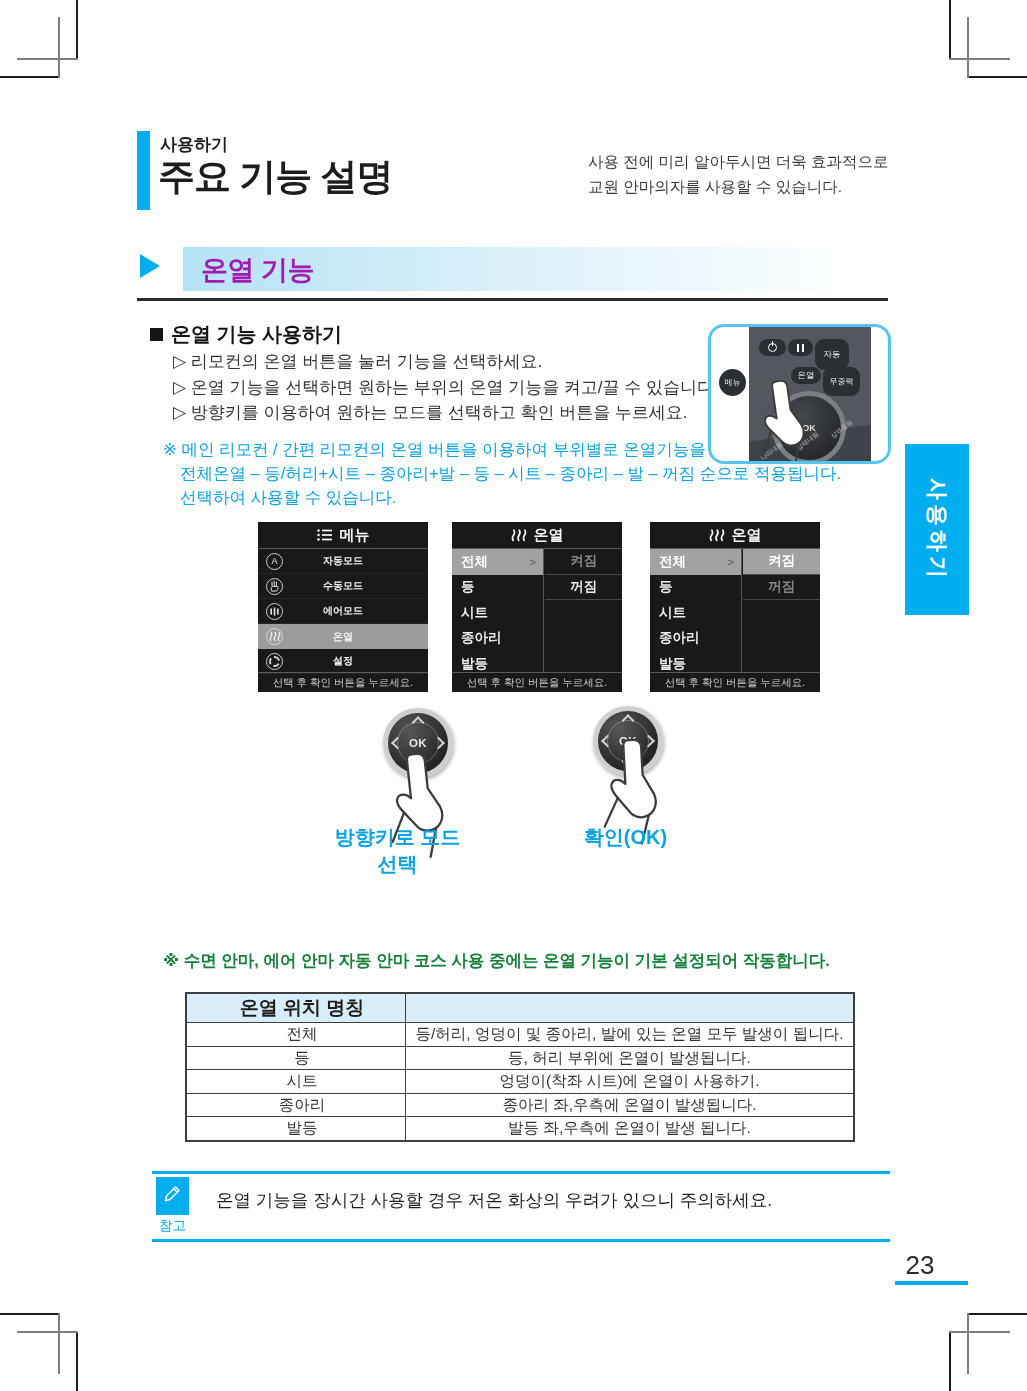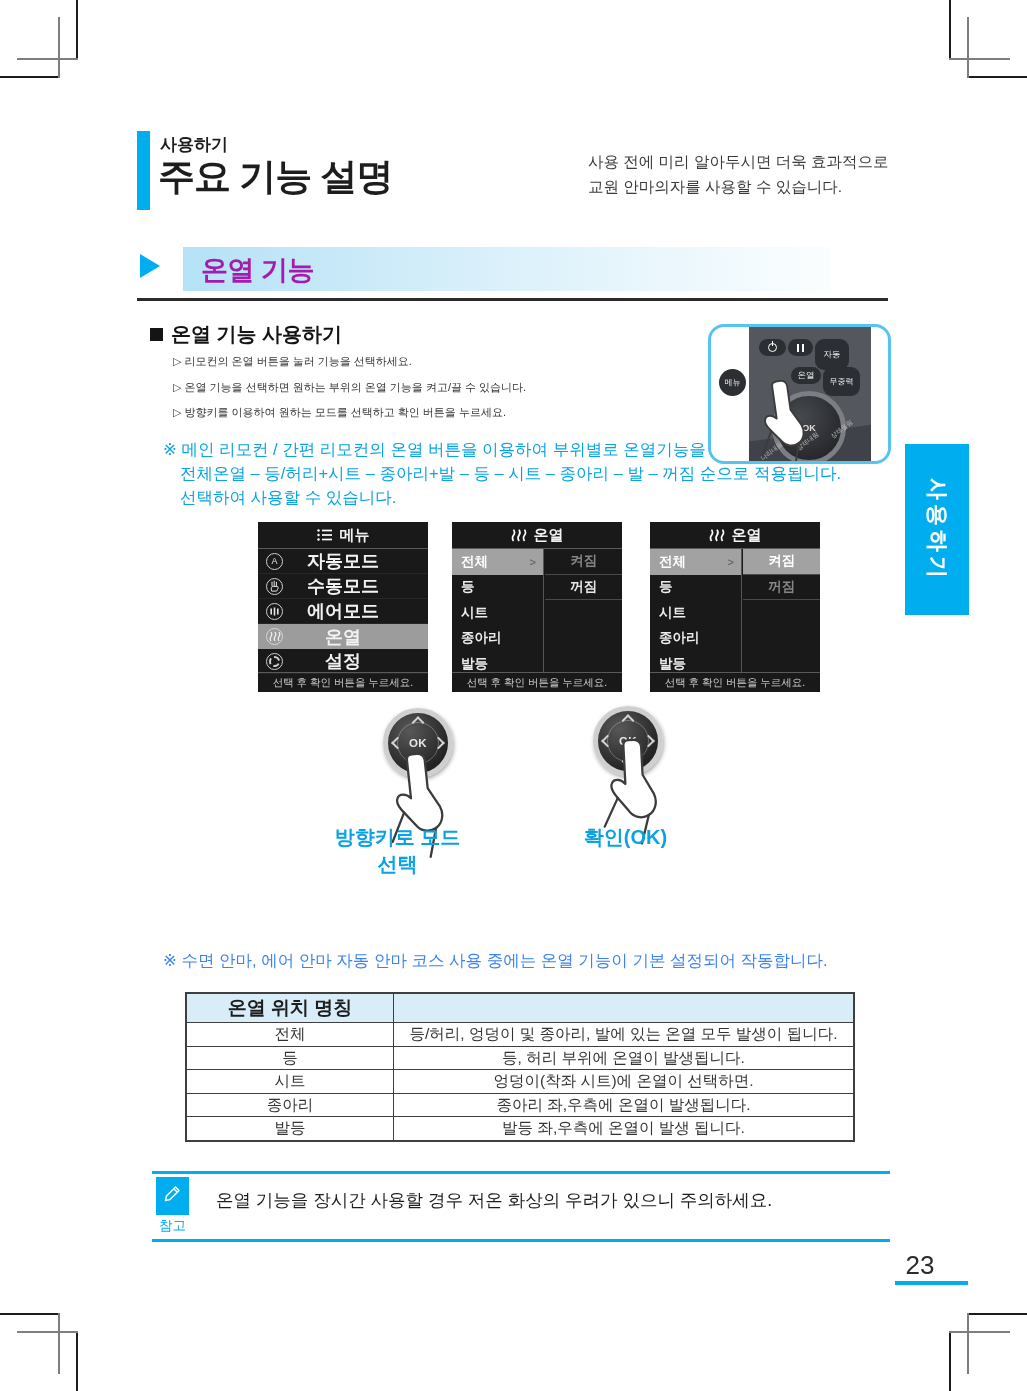--- a/index.html
+++ b/index.html
@@ -19,21 +19,21 @@
 
   
   .sec-arrow { left:140px; top:254px; width:0; height:0; border-left:20px solid #00AEEF; border-top:12px solid transparent; border-bottom:12px solid transparent; }
   .sec-band { left:183px; top:247px; width:648px; height:44px; background:linear-gradient(90deg,#b5e2f6 0%,#d8effa 45%,#fbfeff 100%); }
   .sec-title { left:201px; top:252px; font-size:27px; font-weight:bold; color:#a21caf; letter-spacing:-0.5px; }
   .sec-rule { left:137px; top:298px; width:751px; height:2.5px; background:#2b2b2b; }
 
   
   .sub-head { left:150px; top:321px; font-size:20px; font-weight:bold; color:#141414; display:flex; align-items:center; gap:8px; }
   .sq { width:13px; height:13px; background:#141414; display:inline-block; }
-  .bullets { left:173px; top:349px; font-size:11px; color:#333; }
+  .bullets { left:173px; top:349px; font-size:17px; color:#333; }
   .bullets div { line-height:25.5px; }
   .bullets div::before { content:"▷ "; color:#333; }
   .note { left:163px; top:437px; font-size:16.5px; color:#0AA2E0; font-weight:500; }
   .note div { line-height:24px; }
   .note .ind { margin-left:17px; }
 
   
   .remote-box { left:708px; top:324px; width:183px; height:140px; border:3px solid #57c4ef; border-radius:16px; overflow:hidden; background:#fff; }
   .r-body { position:absolute; left:38px; top:0; width:122px; height:140px; background:#54575d; border-radius:0 0 0 0; }
   .r-band { position:absolute; left:38px; top:96px; width:122px; height:44px; background:#3f4248; clip-path:polygon(0 42%,100% 4%,100% 100%,0 100%); }
@@ -48,21 +48,21 @@
   
   .hand { position:absolute; }
   .hand path { stroke:#3c3c3c; stroke-width:2.2; fill:#fff; stroke-linejoin:round; stroke-linecap:round; }
   .hand .nf { fill:none; }
 
   
   .screen { position:absolute; top:522px; width:170px; height:170px; background:#191919; color:#f2f2f2; }
   .scr-title { height:27px; display:flex; align-items:center; justify-content:center; gap:7px; font-size:15px; font-weight:bold; border-bottom:1.5px solid #5a5a5a; }
   .m-row { position:relative; height:25px; display:flex; align-items:center; border-bottom:1px solid #262626; }
   .m-ic { position:absolute; left:8px; width:17px; height:17px; border:1.4px solid #cfcfcf; border-radius:50%; display:flex; align-items:center; justify-content:center; font-size:9px; color:#e5e5e5; }
-  .m-lab { flex:1; text-align:center; font-size:18px; font-weight:bold; }
+  .m-lab { flex:1; text-align:center; font-size:10px; font-weight:bold; }
   .m-row.sel { background:#9c9c9c; border-bottom:none; }
   .m-row.sel .m-ic { border-color:#d8d8d8; color:#eee; }
   .gear { width:11px; height:11px; border:2px dashed #cfcfcf; border-radius:50%; }
   .scr-foot { position:absolute; left:0; right:0; bottom:0; height:20px; border-top:1.2px solid #5a5a5a; display:flex; align-items:center; justify-content:center; font-size:10.5px; color:#cfcfcf; }
   
   .h-body { position:absolute; top:27px; bottom:20px; left:0; right:0; }
   .h-left { position:absolute; left:0; top:0; bottom:0; width:92px; border-right:1.4px solid #555; }
   .h-item { height:25.5px; display:flex; align-items:center; padding-left:9px; font-size:13.5px; font-weight:bold; color:#ededed; }
   .h-item.sel { background:#a2a2a2; color:#fff; justify-content:space-between; padding-right:7px; }
   .h-item.sel .arw { font-size:11px; color:#6d6d6d; font-weight:bold; }
@@ -75,28 +75,28 @@
   .dpad { position:absolute; width:70px; height:70px; border-radius:50%; border:5px solid #cfcfcf; background:radial-gradient(circle at 36% 30%, #585858, #242424 72%); box-shadow:1px 2px 4px rgba(0,0,0,.35); }
   .dpad .ring { position:absolute; left:15%; top:15%; width:70%; height:70%; border-radius:50%; border:1.2px solid rgba(255,255,255,.28); }
   .dpad .ok { position:absolute; left:0; right:0; top:50%; transform:translateY(-50%); text-align:center; color:#e9e9e9; font-size:11.5px; font-weight:bold; letter-spacing:.5px; }
   .chev { position:absolute; width:9px; height:9px; border-top:2.2px solid #d4d4d4; border-left:2.2px solid #d4d4d4; }
   .chev.t { left:50%; top:5px; transform:translateX(-50%) rotate(45deg); }
   .chev.b { left:50%; bottom:5px; transform:translateX(-50%) rotate(225deg); }
   .chev.l { top:50%; left:5px; transform:translateY(-50%) rotate(-45deg); }
   .chev.r { top:50%; right:5px; transform:translateY(-50%) rotate(135deg); }
   .caption { position:absolute; top:824px; font-size:20px; font-weight:bold; color:#0AA2E0; text-align:center; }
 
-  .usage-note { left:163px; top:950px; font-size:16.5px; font-weight:400; color:#3b82f6; }
+  .usage-note { left:163px; top:950px; font-size:16.5px; font-weight:700; color:#15803d; }
 
   
   .tbl { left:185px; top:992px; width:670px; border:2.2px solid #3f3f3f; }
   .t-row { display:flex; border-top:1.4px solid #3f3f3f; }
   .t-row:first-child { border-top:none; }
   .t-head { background:#d8edf8; font-size:19px; font-weight:bold; color:#1d1d1d; }
-  .c1 { width:207px; border-right:1.4px solid #3f3f3f; text-align:center; }
+  .c1 { width:207px; border-right:1.4px solid #3f3f3f; text-align:center;margin-left:12px; }
   .c2 { flex:1; text-align:center; }
   .t-head .c1, .t-head .c2 { line-height:28px; height:28px; }
   .t-data { font-size:15.5px; color:#333; }
   .t-data .c1, .t-data .c2 { line-height:22.5px; height:22.5px; }
 
   
   .ref-line { height:2.6px; background:#00AEEF; }
   .ref-top { left:152px; top:1171px; width:738px; }
   .ref-bot { left:152px; top:1239px; width:738px; }
   .ref-icon { left:156px; top:1177px; width:33px; height:38px; background:#00AEEF; display:flex; align-items:center; justify-content:center; }
@@ -358,21 +358,21 @@
     <div class="t-row t-data">
       <div class="c1">전체</div>
       <div class="c2">등/허리, 엉덩이 및 종아리, 발에 있는 온열 모두 발생이 됩니다.</div>
     </div>
     <div class="t-row t-data">
       <div class="c1">등</div>
       <div class="c2">등, 허리 부위에 온열이 발생됩니다.</div>
     </div>
     <div class="t-row t-data">
       <div class="c1">시트</div>
-      <div class="c2">엉덩이(착좌 시트)에 온열이 선택하면.</div>
+      <div class="c2">엉덩이(착좌 시트)에 온열이 사용하기.</div>
     </div>
     <div class="t-row t-data">
       <div class="c1">종아리</div>
       <div class="c2">종아리 좌,우측에 온열이 발생됩니다.</div>
     </div>
     <div class="t-row t-data">
       <div class="c1">발등</div>
       <div class="c2">발등 좌,우측에 온열이 발생 됩니다.</div>
     </div>
   </div>

